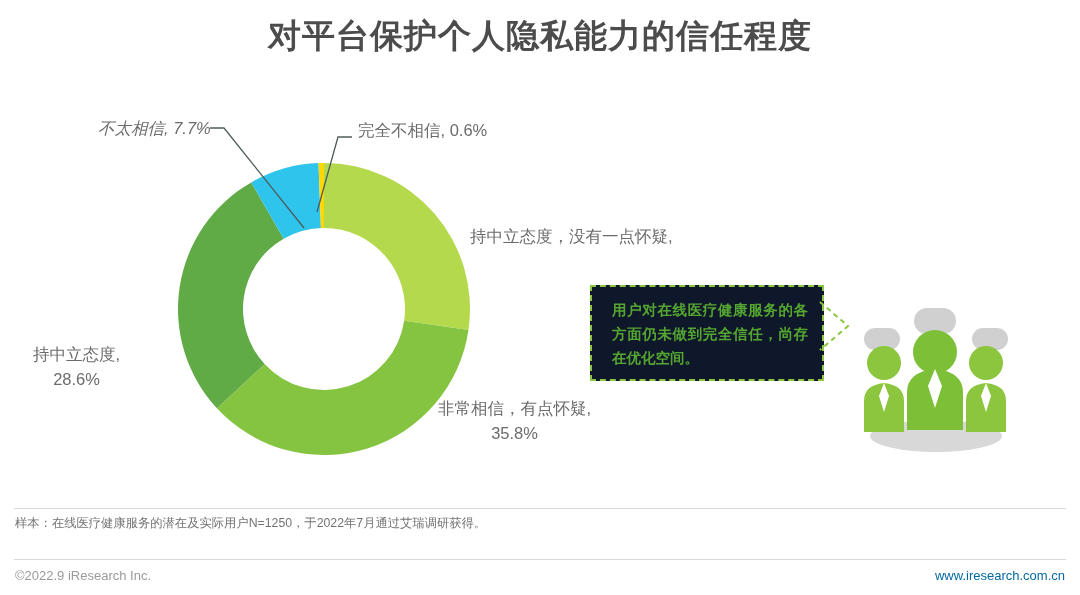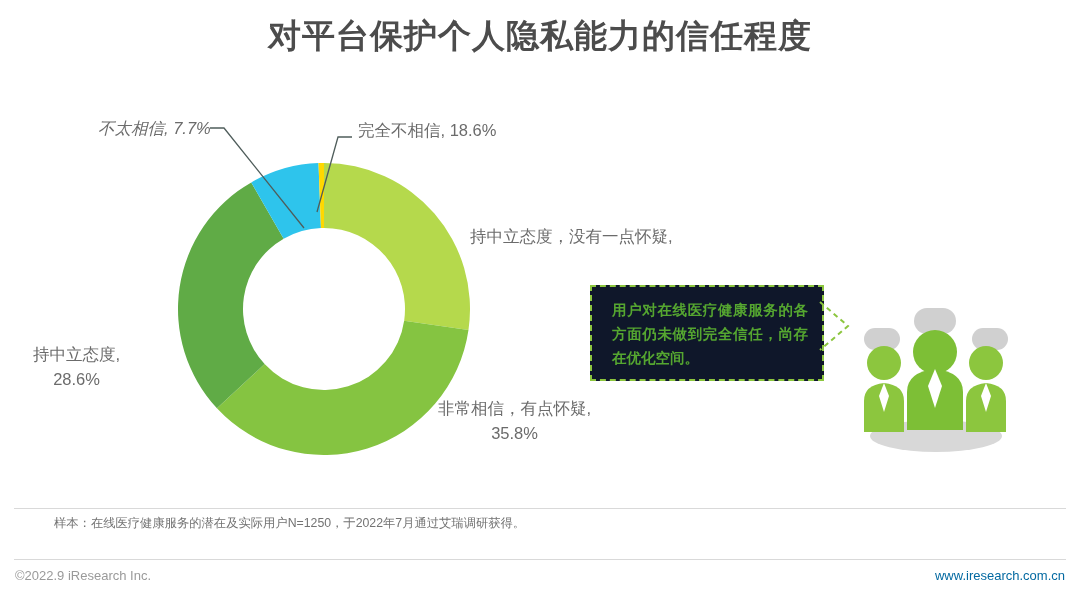--- a/index.html
+++ b/index.html
@@ -115,21 +115,20 @@
     width: 1052px;
     height: 1px;
     background: #d9d9d9;
   }
   .footnote {
     position: absolute;
     left: 15px;
     color: #737373;
     font-size: 12.3px;
     white-space: nowrap;
-    margin-left: 39px;
   }
   #footnote-sample { top: 515px; }
   #footnote-note   { top: 533px; }
 
   #divider-bottom {
     position: absolute;
     left: 14px;
     top: 559px;
     width: 1052px;
     height: 1px;
@@ -169,21 +168,21 @@
     </svg>
   </div>
 
   <svg id="leaders-svg">
     <polyline points="210,128 224,128 304,228" stroke="#4f5d5b" stroke-width="1.3" fill="none"></polyline>
     <polyline points="352,137 338,137 317,212" stroke="#4f5d5b" stroke-width="1.3" fill="none"></polyline>
   </svg>
 
   <div class="slice-label" id="label-butaixiangxin">不太相信, 7.7%</div>
 
-  <div class="slice-label" id="label-wanquanbu">完全不相信, 18.6%</div>
+  <div class="slice-label" id="label-wanquanbu">完全不相信, 0.6%</div>
 
   <div class="slice-label label-center" id="label-wanquanxiangxin">
     <span>持中立态度，没有一点怀疑,</span>
   </div>
 
   <div class="slice-label label-center" id="label-feichang">
     <span>非常相信，有点怀疑,</span>
     <span class="pct">35.8%</span>
   </div>
 

